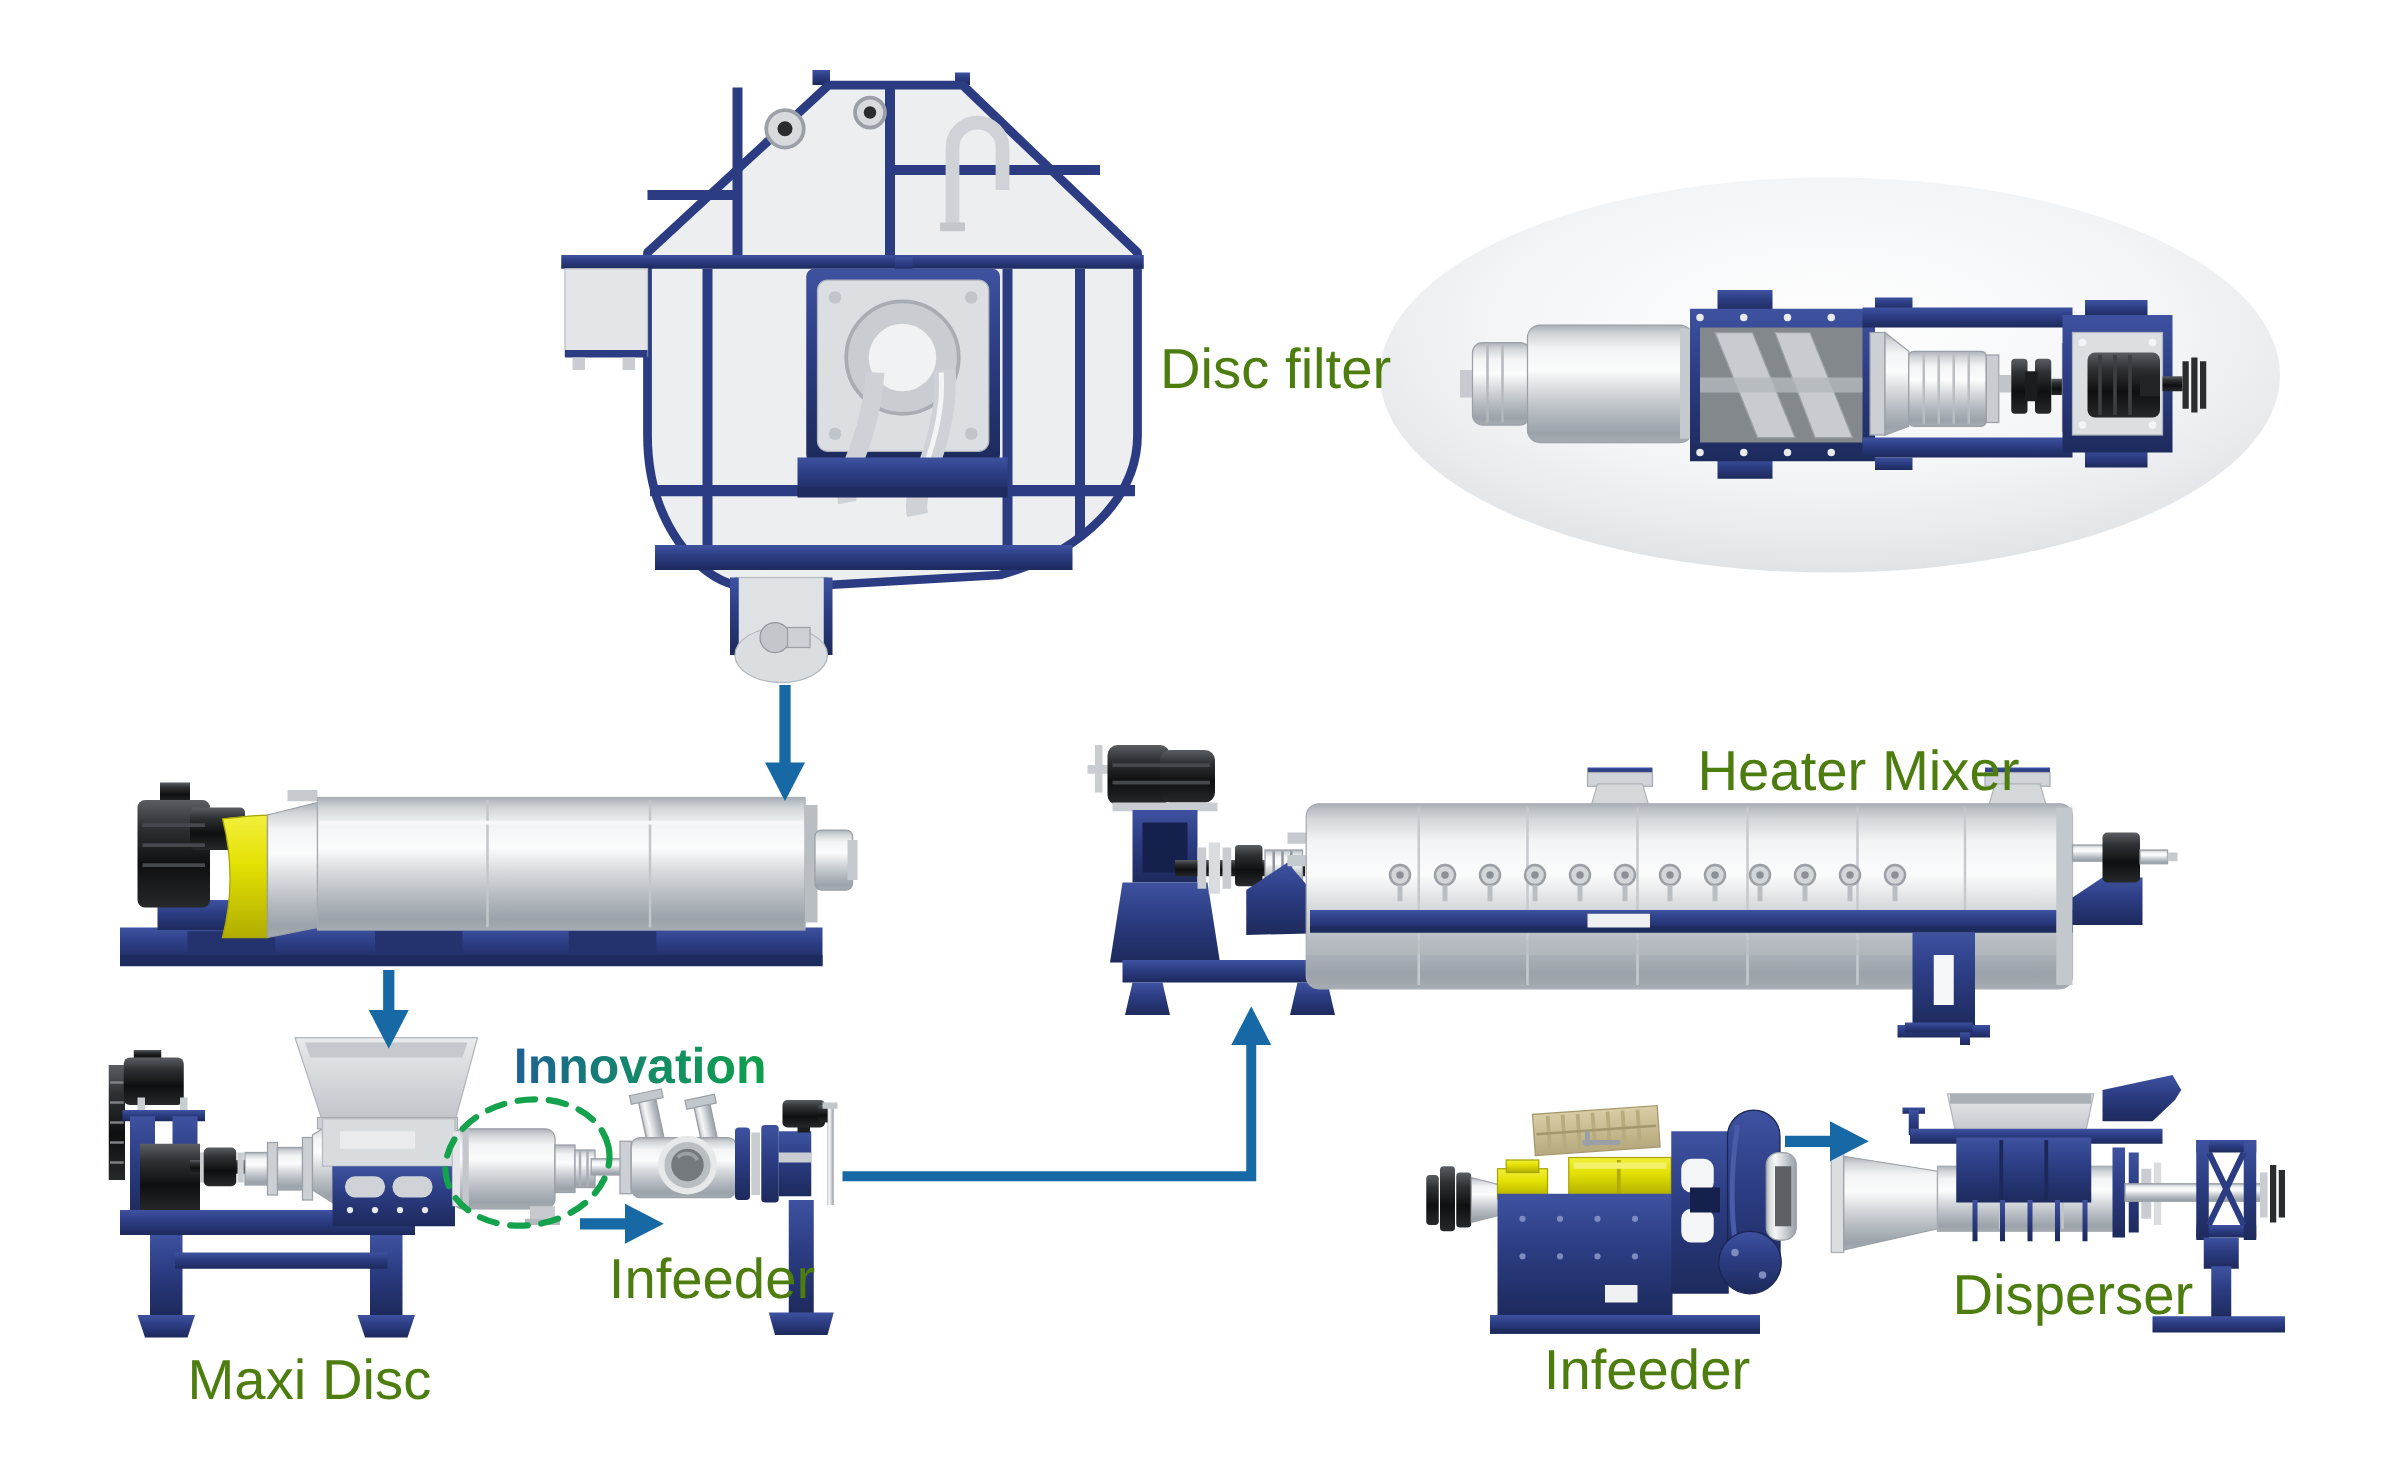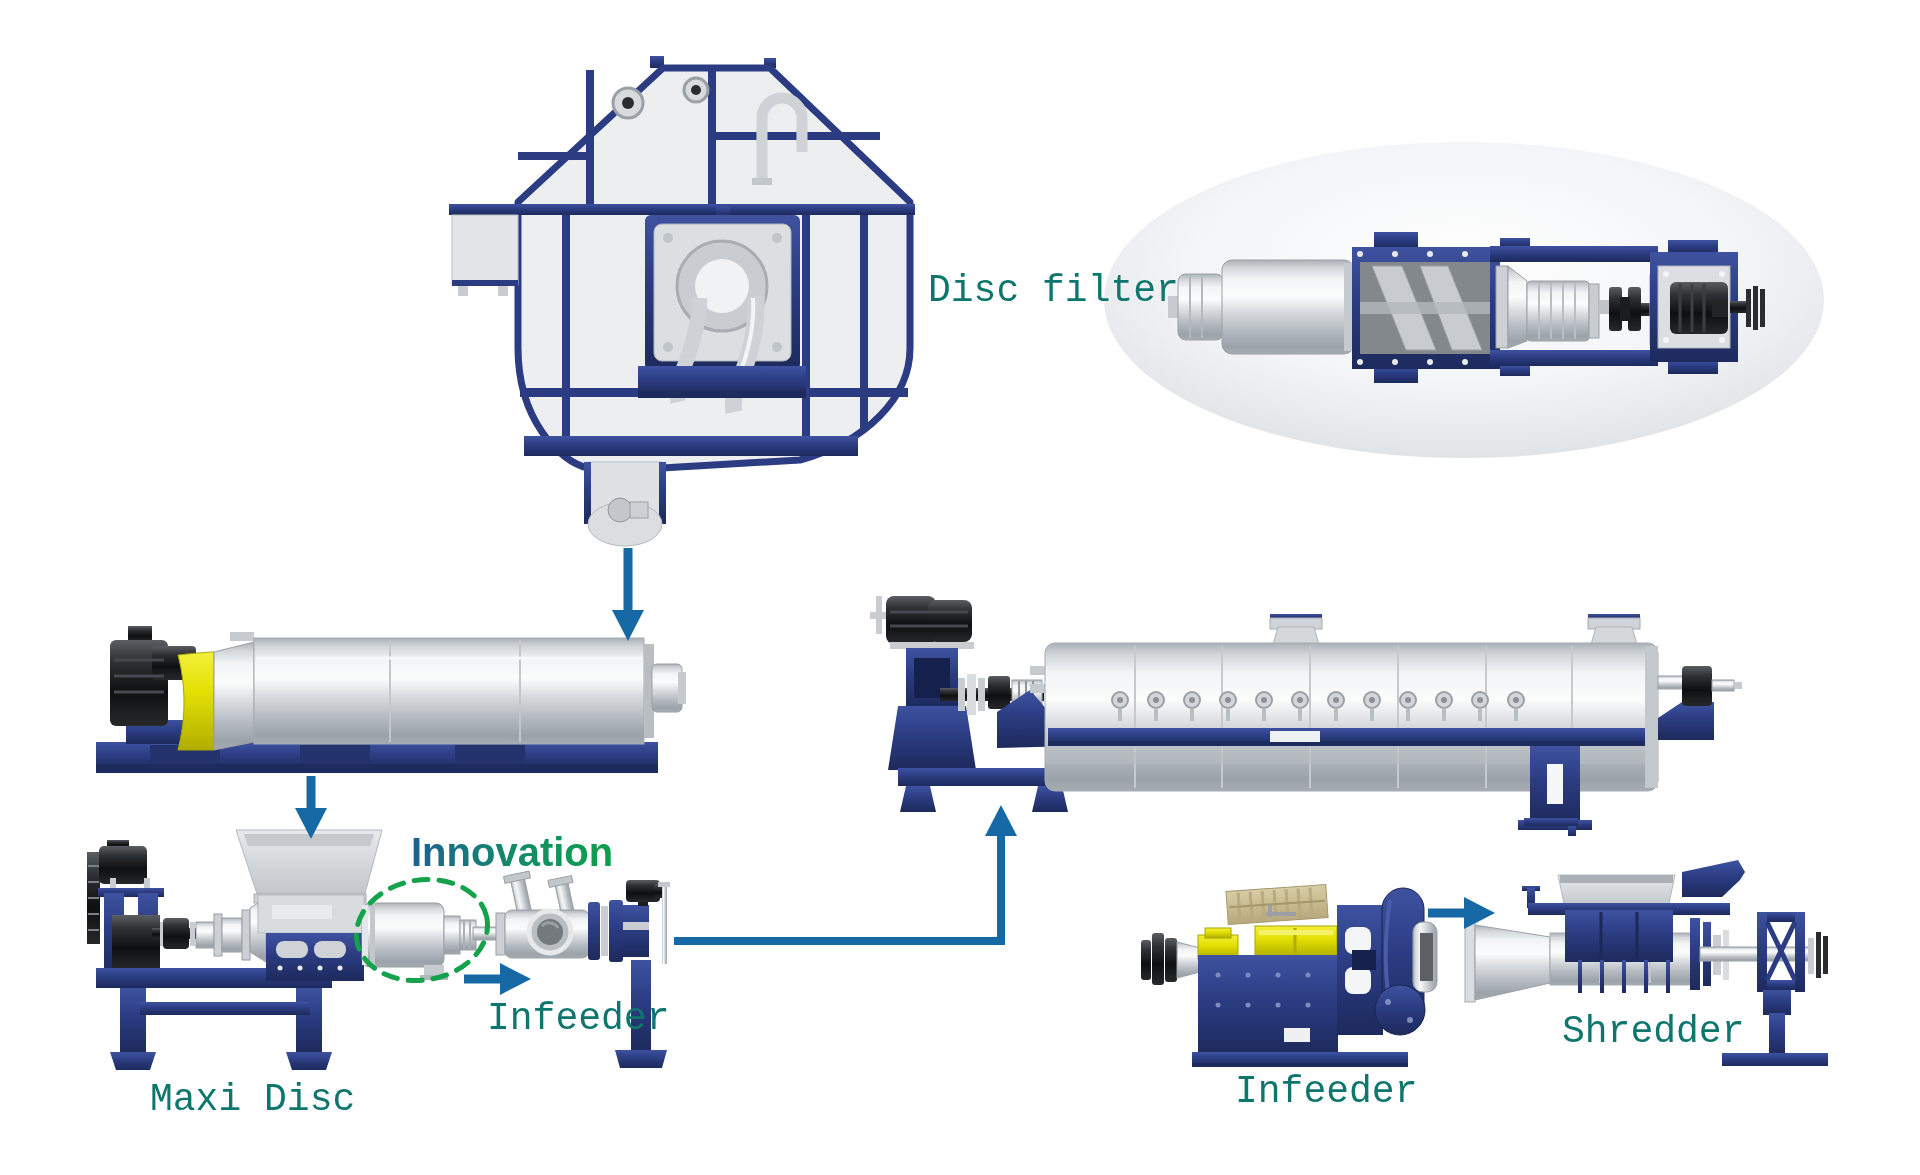--- a/index.html
+++ b/index.html
@@ -1,20 +1,20 @@
 <!DOCTYPE html>
 <html><head>
 <meta charset="utf-8">
 <style>
   html,body{margin:0;padding:0;background:#ffffff;}
   #stage{position:relative;width:1920px;height:1175px;background:#ffffff;overflow:hidden;
          font-family:"Liberation Sans", sans-serif;}
   #stage svg{position:absolute;left:0;top:0;}
-  .lbl{position:absolute;font-size:38px;line-height:1.1;color:#0f766e;white-space:nowrap;
-       font-family:Liberation Mono, monospace;}
+  .lbl{position:absolute;font-size:45px;line-height:1.1;color:#4d7c0f;white-space:nowrap;
+       font-family:Liberation Sans, sans-serif;}
 </style>
 </head>
 <body>
 
 <div id="stage">
 
 <svg viewBox="0 0 1920 1175" width="1920" height="1175">
   <defs>
     <linearGradient id="mV" x1="0" y1="0" x2="0" y2="1">
       <stop offset="0" stop-color="#aab0b6"></stop>
@@ -534,18 +534,19 @@
       <polygon points="985,836 1017,836 1001,805" stroke="none"></polygon>
     </g>
     <g>
       <line x1="1428" y1="913" x2="1468" y2="913" stroke-width="9" fill="none"></line>
       <polygon points="1464,897 1464,929 1495,913" stroke="none"></polygon>
     </g>
   </g>
 </svg>
 
 <div class="lbl" style="left:928px;top:270px">Disc filter</div>
+<div class="lbl" style="left:1358px;top:592px">Heater Mixer</div>
 <div class="lbl" style="left:487px;top:998px">Infeeder</div>
 <div class="lbl" style="left:150px;top:1079px">Maxi Disc</div>
 <div class="lbl" style="left:1235px;top:1071px">Infeeder</div>
-<div class="lbl" style="left:1562px;top:1011px">Shredder</div>
+<div class="lbl" style="left:1562px;top:1011px">Disperser</div>
 
 </div>
 
 </body></html>

